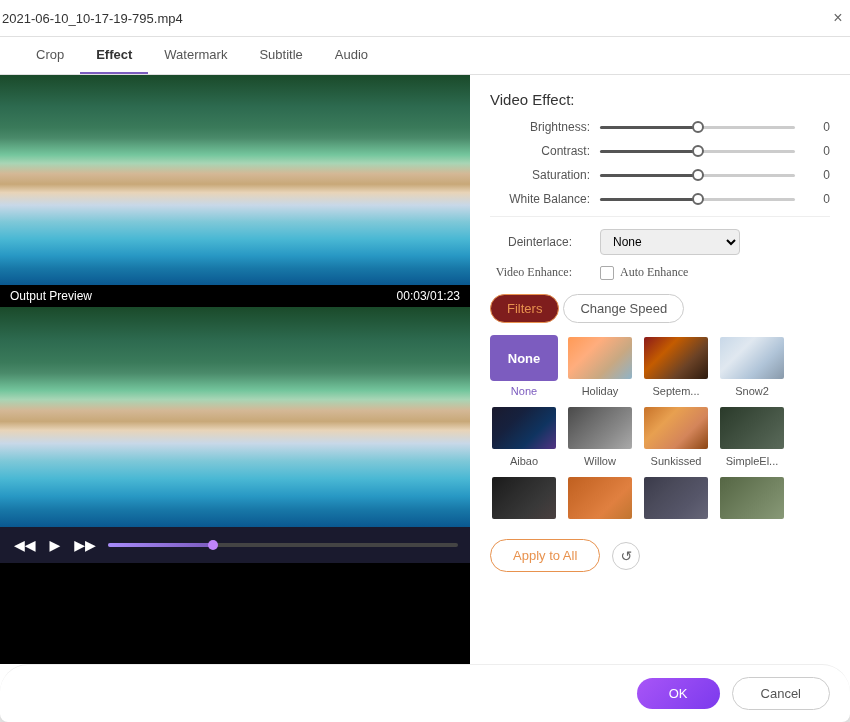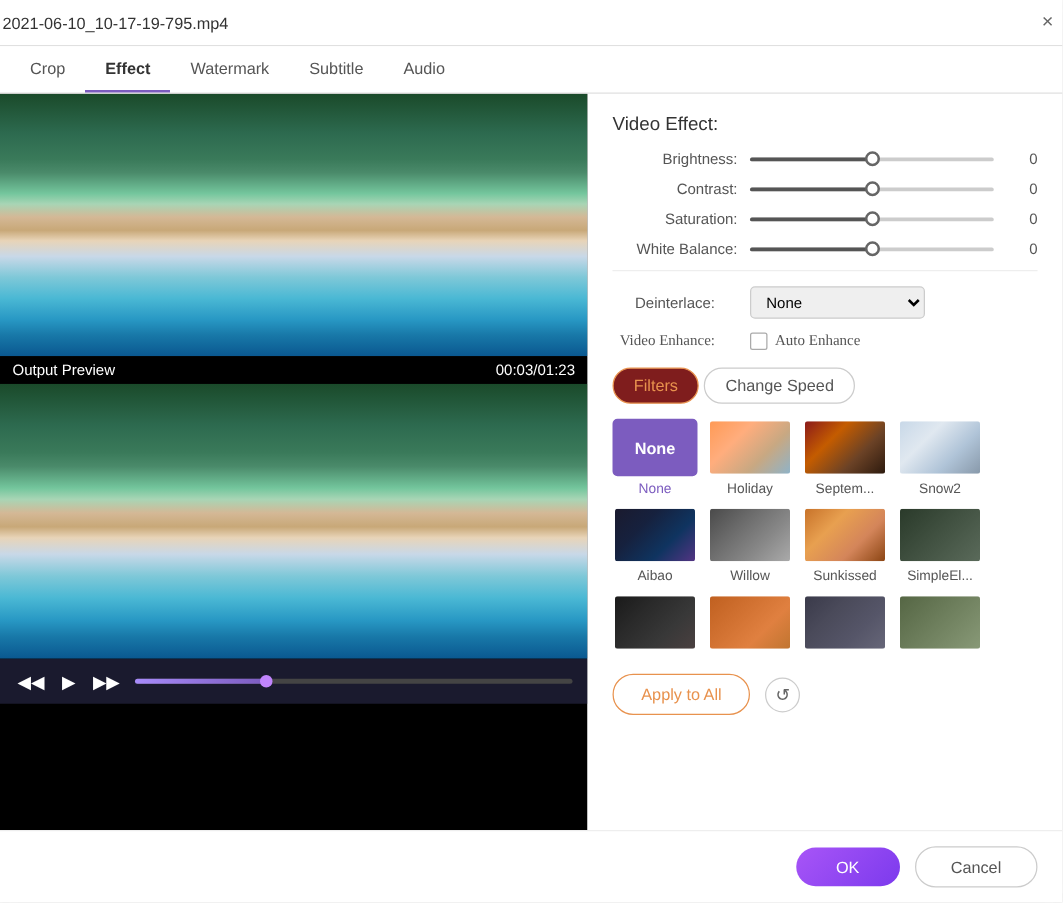--- a/index.html
+++ b/index.html
@@ -4,21 +4,21 @@
   <style>
     * { box-sizing: border-box; margin: 0; padding: 0; }
     body { font-family: 'Segoe UI', Arial, sans-serif; font-size: 13px; background: #f0f0f0; width: 850px; height: 722px; overflow: hidden; }
 
     .window { width: 850px; height: 722px; background: #fff; border-radius: 8px; box-shadow: 0 4px 20px rgba(0,0,0,0.2); display: flex; flex-direction: column; }
 
     .title-bar { display: flex; justify-content: space-between; align-items: center; padding: 8px 2px; background: #fff; border-bottom: 1px solid #e0e0e0; }
     .title-bar-text { font-size: 13px; color: #333; }
     .close-btn { width: 20px; height: 20px; border: none; background: none; cursor: pointer; font-size: 16px; color: #666; display: flex; align-items: center; justify-content: center; }
 
-    .tab-bar { display: flex; align-items: center; padding: 0 8px; border-bottom: 1px solid #e0e0e0; background: #fff; }
+    .tab-bar { display: flex; align-items: center; padding: 0 20px; border-bottom: 1px solid #e0e0e0; background: #fff; }
     .tab { padding: 10px 16px; font-size: 13px; color: #555; cursor: pointer; border-bottom: 2px solid transparent; }
     .tab.active { color: #333; font-weight: 600; border-bottom: 2px solid #7c5cbf; }
 
     .main-content { display: flex; flex: 1; overflow: hidden; }
 
     .video-panel { width: 470px; background: #000; flex-shrink: 0; display: flex; flex-direction: column; }
 
     .video-beach-top { width: 470px; height: 210px; background: linear-gradient(160deg, #2d6a4f 0%, #52b788 20%, #74c69d 30%, #f4a261 45%, #e9c46a 55%, #2ec4b6 70%, #0077b6 85%, #023e8a 100%); position: relative; overflow: hidden; }
 
     .output-bar { background: #000; color: #fff; font-size: 12px; padding: 4px 10px; display: flex; justify-content: space-between; align-items: center; }
@@ -85,21 +85,21 @@
         #d4b896 47%, #c8a878 52%,
         #e8d4b8 56%, #c8d8e8 62%,
         #7ec8d8 70%, #4ab8d4 78%,
         #2898c4 86%, #1878a8 92%,
         #0a5890 100%); }
 
     .apply-area { display: flex; align-items: center; gap: 12px; margin-top: 4px; }
     .apply-btn { padding: 8px 22px; border: 1.5px solid #e8924e; border-radius: 20px; background: #fff; color: #e8924e; font-size: 13px; cursor: pointer; }
     .reset-btn { width: 28px; height: 28px; border: 1px solid #ccc; border-radius: 50%; background: #fff; cursor: pointer; display: flex; align-items: center; justify-content: center; color: #666; font-size: 14px; }
 
-    .footer { display: flex; justify-content: flex-end; align-items: center; padding: 12px 20px; gap: 12px; background: #fff; border-top: 1px solid #eee; }
+    .footer { display: flex; justify-content: flex-end; align-items: center; padding: 12px 20px; gap: 12px; background: #fff; border-top: 1px solid #eee; border-radius: 28px; }
     .btn-ok { padding: 8px 32px; background: linear-gradient(135deg, #a855f7, #7c3aed); color: #fff; border: none; border-radius: 20px; font-size: 13px; cursor: pointer; }
     .btn-cancel { padding: 8px 28px; background: #fff; color: #555; border: 1.5px solid #ccc; border-radius: 20px; font-size: 13px; cursor: pointer; }
 
     .divider { height: 1px; background: #eee; margin: 8px 0 12px 0; }
 
     
     .settings-panel::-webkit-scrollbar { width: 6px; }
     .settings-panel::-webkit-scrollbar-track { background: #f5f5f5; }
     .settings-panel::-webkit-scrollbar-thumb { background: #ccc; border-radius: 3px; }
   </style>

